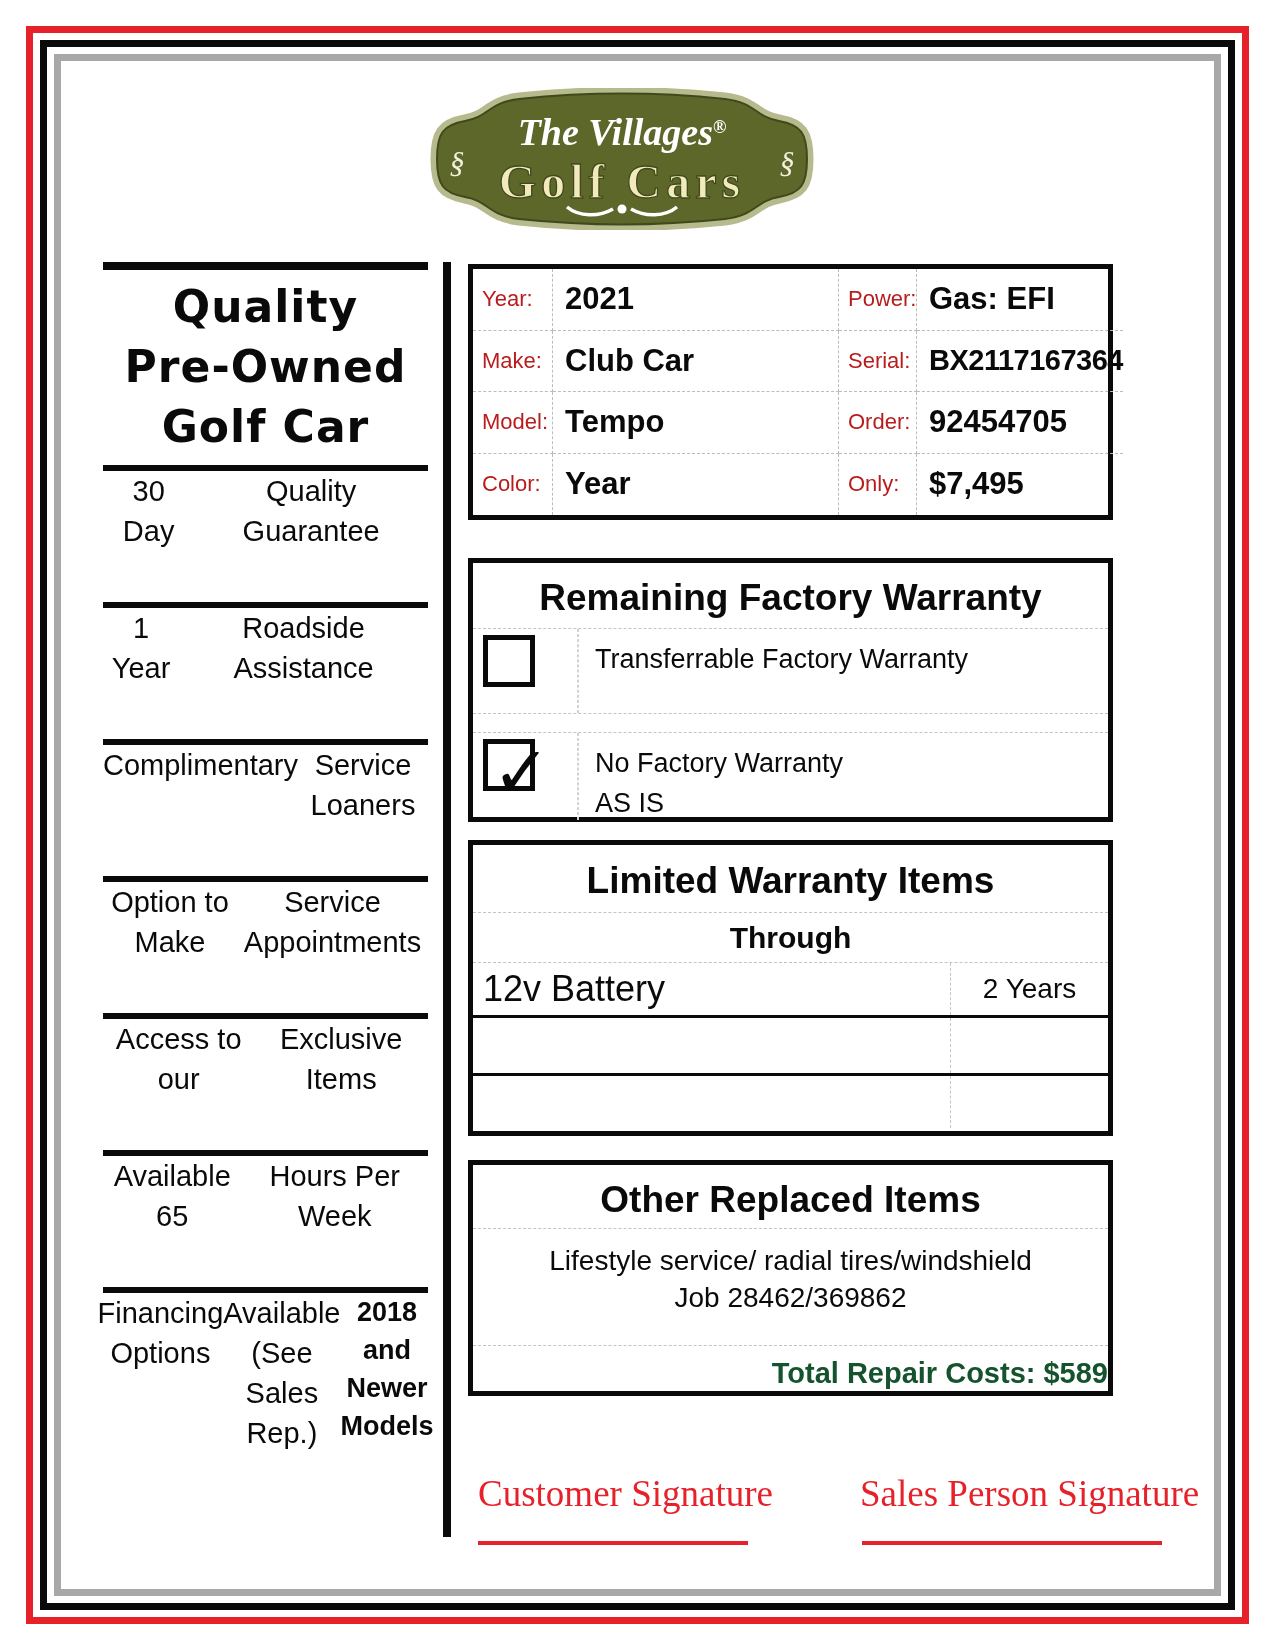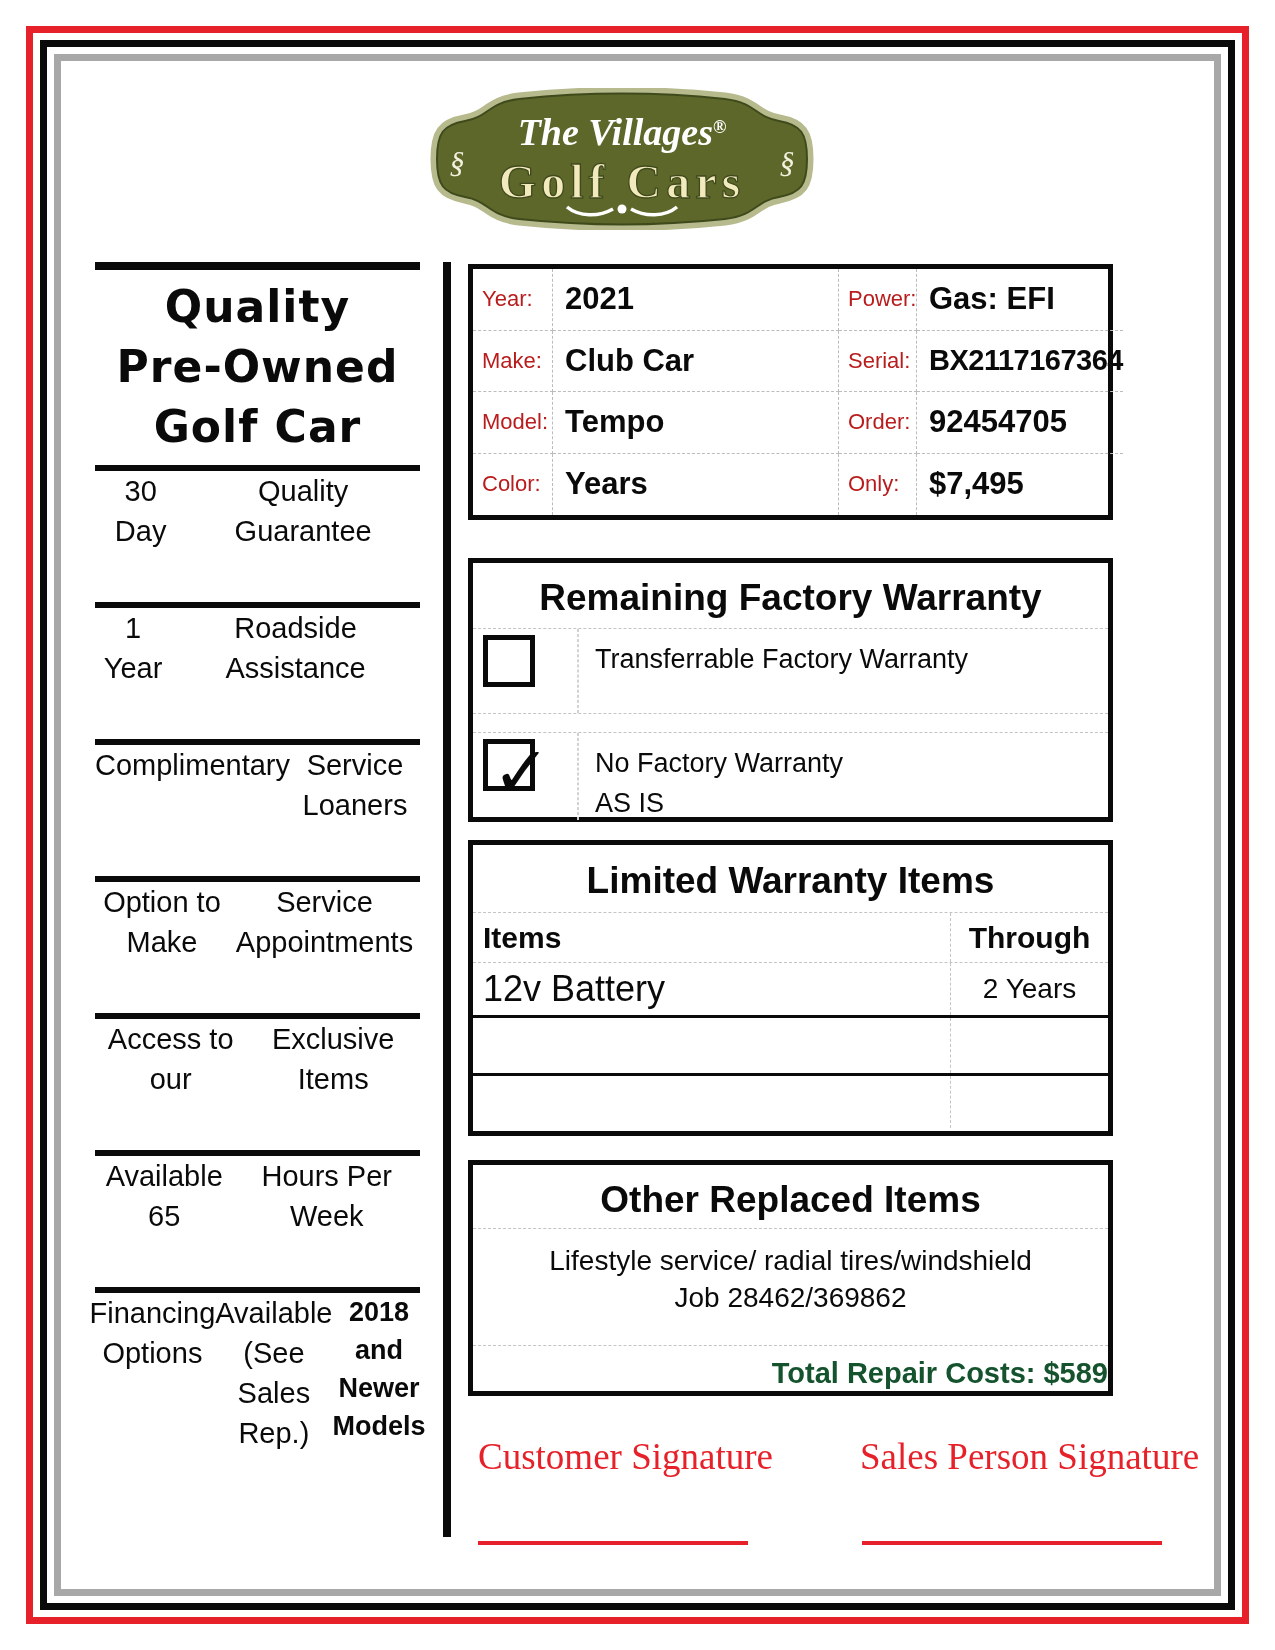--- a/index.html
+++ b/index.html
@@ -10,21 +10,21 @@
   
   .frame { position:absolute; pointer-events:none; }
   .frame-red   { inset:26px; border:7px solid #e62129; }
   .frame-black { inset:40px; border:7px solid #0a0a0a; }
   .frame-gray  { inset:54px; border:7px solid #a8a8a8; }
 
   
   .logo { position:absolute; left:423px; top:88px; width:398px; height:142px; }
 
   
-  .sidebar { position:absolute; left:95px; top:262px; width:325px; }
+  .sidebar { position:absolute; left:103px; top:262px; width:325px; }
   .srule-top { height:8px; background:#0a0a0a; }
   .sidebar-title {
     font-family:"DejaVu Sans", sans-serif; font-weight:bold;
     font-size:44px; line-height:60px; text-align:center; padding:7px 0 8px;
     letter-spacing:1px;
   }
   .srule { height:6px; background:#0a0a0a; }
   .side-item {
     height:131px; border-bottom:6px solid #0a0a0a;
     display:flex; flex-direction:row; justify-content:center;
@@ -87,21 +87,21 @@
   .lhead .lc2 { font-size:30px; }
 
   
   .obox { top:1160px; height:236px; }
   .otitle { height:63px; line-height:70px; border-bottom:1px dashed #c4c4c4; }
   .obody { height:117px; border-bottom:1px dashed #c4c4c4; text-align:center;
            font-size:28px; line-height:37px; padding-top:13px; box-sizing:border-box; }
   .ototal { text-align:right; font-weight:bold; font-size:29px; color:#14532d; padding-top:11px; }
 
   
-  .sig { position:absolute; top:1435px; font-family:"Liberation Serif", serif; font-size:37px; color:#e62129; }
+  .sig { position:absolute; top:1472px; font-family:"Liberation Serif", serif; font-size:37px; color:#e62129; }
   .sig-customer { left:478px; }
   .sig-sales { left:860px; }
   .sigline { position:absolute; top:1541px; height:4px; background:#e62129; }
   .sigline-customer { left:478px; width:270px; }
   .sigline-sales { left:862px; width:300px; }
 </style>
 </head>
 <body>
 
 <div class="page">
@@ -180,21 +180,21 @@
     <div class="vcell vvalue mid vrow-border">Club Car</div>
     <div class="vcell vlabel vrow-border">Serial:</div>
     <div class="vcell vvalue tight vrow-border">BX2117167364</div>
 
     <div class="vcell vlabel vrow-border">Model:</div>
     <div class="vcell vvalue mid vrow-border">Tempo</div>
     <div class="vcell vlabel vrow-border">Order:</div>
     <div class="vcell vvalue vrow-border">92454705</div>
 
     <div class="vcell vlabel">Color:</div>
-    <div class="vcell vvalue mid">Years</div>
+    <div class="vcell vvalue mid">Year</div>
     <div class="vcell vlabel">Only:</div>
     <div class="vcell vvalue">$7,495</div>
   </div>
 
   <div class="secbox wbox">
     <div class="sectitle wtitle">Remaining Factory Warranty</div>
     <div class="opt-row opt-row1">
       <div class="checkcell">
         <div class="checkbox">
           <div class="checkmark"></div>
@@ -214,21 +214,20 @@
       <div class="optlabel">
         <div>No Factory Warranty</div>
         <div>AS IS</div>
       </div>
     </div>
   </div>
 
   <div class="secbox lbox">
     <div class="sectitle ltitle">Limited Warranty Items</div>
     <div class="lrow lhead">
-      <div class="lc1">Items</div>
       <div class="lc2">Through</div>
     </div>
     <div class="lrow ldata1">
       <div class="lc1">12v Battery</div>
       <div class="lc2">2 Years</div>
     </div>
     <div class="lrow ldata2">
       <div class="lc1"></div>
       <div class="lc2"></div>
     </div>

